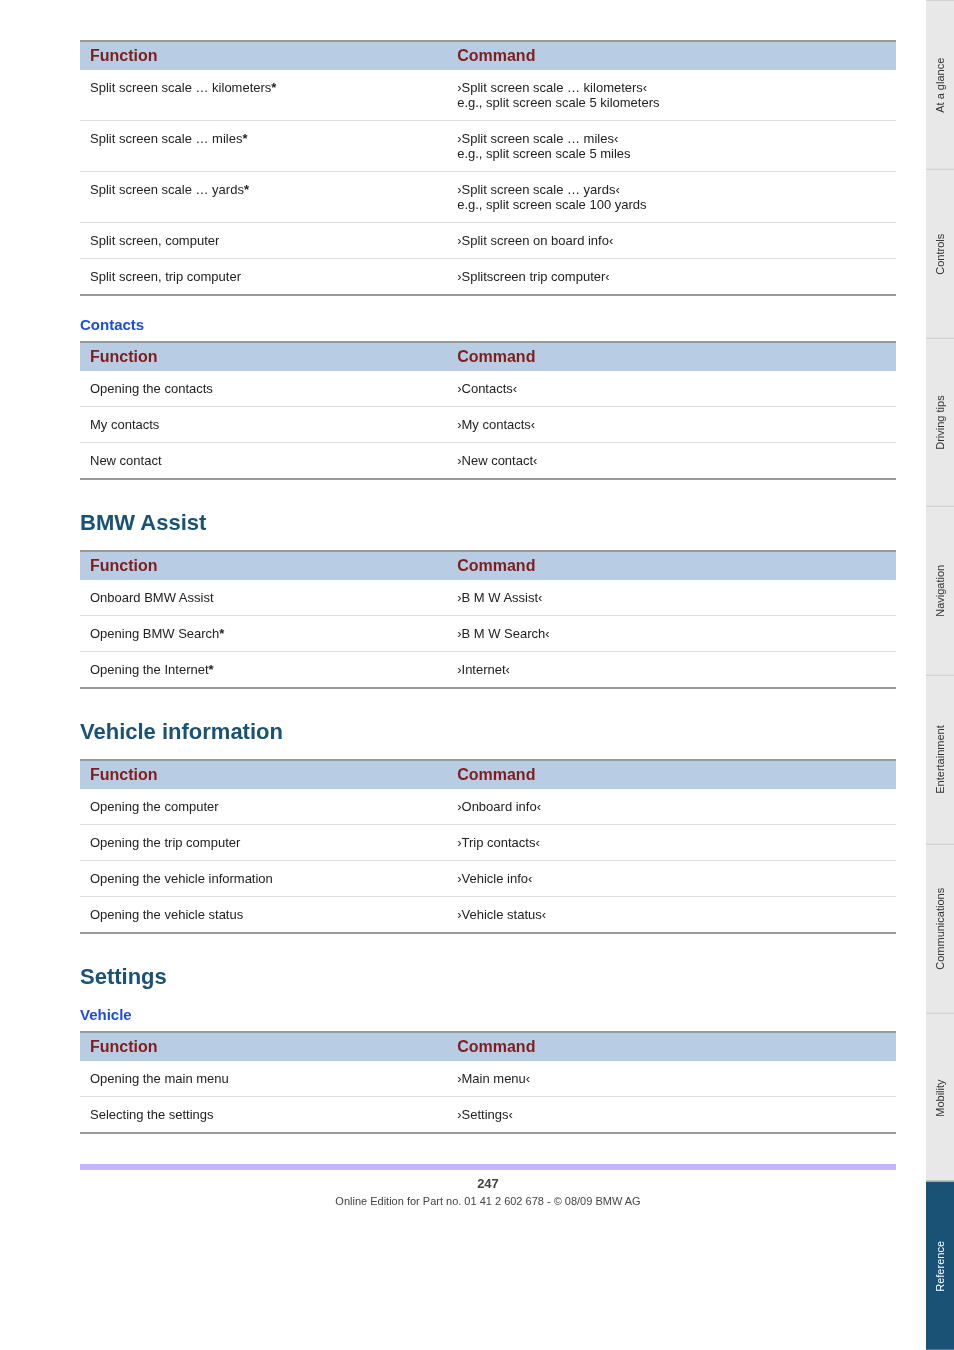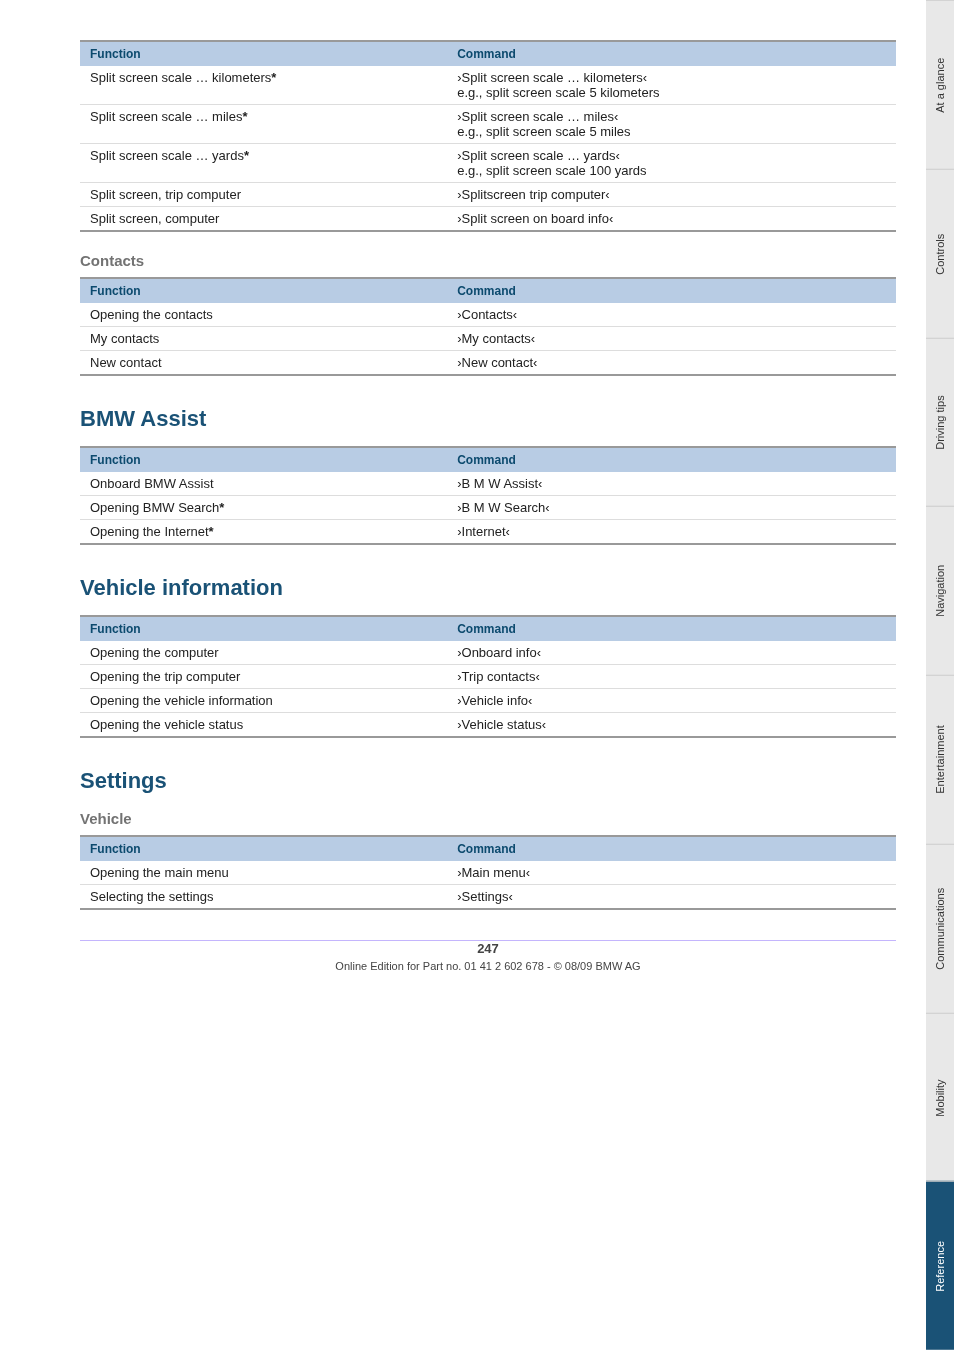--- a/index.html
+++ b/index.html
@@ -64,66 +64,67 @@
     }
 
     .data-table thead tr {
       background: #b8cce4;
     }
 
     .data-table thead th {
       padding: 5px 10px;
       text-align: left;
       font-weight: bold;
-      font-size: 12px;
-      color: #0c4a6e;
+      font-size: 16px;
+      color: #7f1d1d;
     }
 
     .data-table tbody tr {
       border-bottom: 1px solid #ddd;
     }
 
     .data-table tbody tr:last-child {
       border-bottom: 2px solid #999;
     }
 
     .data-table tbody td {
-      padding: 4px 10px;
+      padding: 10px 10px;
       vertical-align: top;
       color: #222;
     }
 
     .data-table tbody td:first-child {
       width: 45%;
     }
 
     
     .section-heading {
       font-size: 22px;
       font-weight: bold;
       color: #1a5276;
       margin-top: 30px;
       margin-bottom: 14px;
     }
 
     .subsection-heading {
       font-size: 15px;
       font-weight: bold;
-      color: #737373;
+      color: #1d4ed8;
       margin-top: 16px;
       margin-bottom: 8px;
     }
 
     
     .page-footer {
       text-align: center;
       margin-top: 30px;
       font-size: 11px;
       color: #444;
-      border-top: 1px solid #c4b5fd;
+      border-top: 6px solid #c4b5fd;
+      padding-top: 6px;
     }
 
     .page-number {
       font-size: 13px;
       font-weight: bold;
       margin-bottom: 4px;
     }
 
     
     .data-table {
@@ -150,26 +151,26 @@
           </tr>
           <tr>
             <td>Split screen scale … miles<strong>*</strong></td>
             <td>›Split screen scale … miles‹<br>e.g., split screen scale 5 miles</td>
           </tr>
           <tr>
             <td>Split screen scale … yards<strong>*</strong></td>
             <td>›Split screen scale … yards‹<br>e.g., split screen scale 100 yards</td>
           </tr>
           <tr>
+            <td>Split screen, computer</td>
+            <td>›Split screen on board info‹</td>
+          </tr>
+          <tr>
             <td>Split screen, trip computer</td>
             <td>›Splitscreen trip computer‹</td>
-          </tr>
-          <tr>
-            <td>Split screen, computer</td>
-            <td>›Split screen on board info‹</td>
           </tr>
         </tbody>
     </table>
 
     <div class="subsection-heading">Contacts</div>
     <table class="data-table">
       <thead>
         <tr>
           <th>Function</th>
           <th>Command</th>

